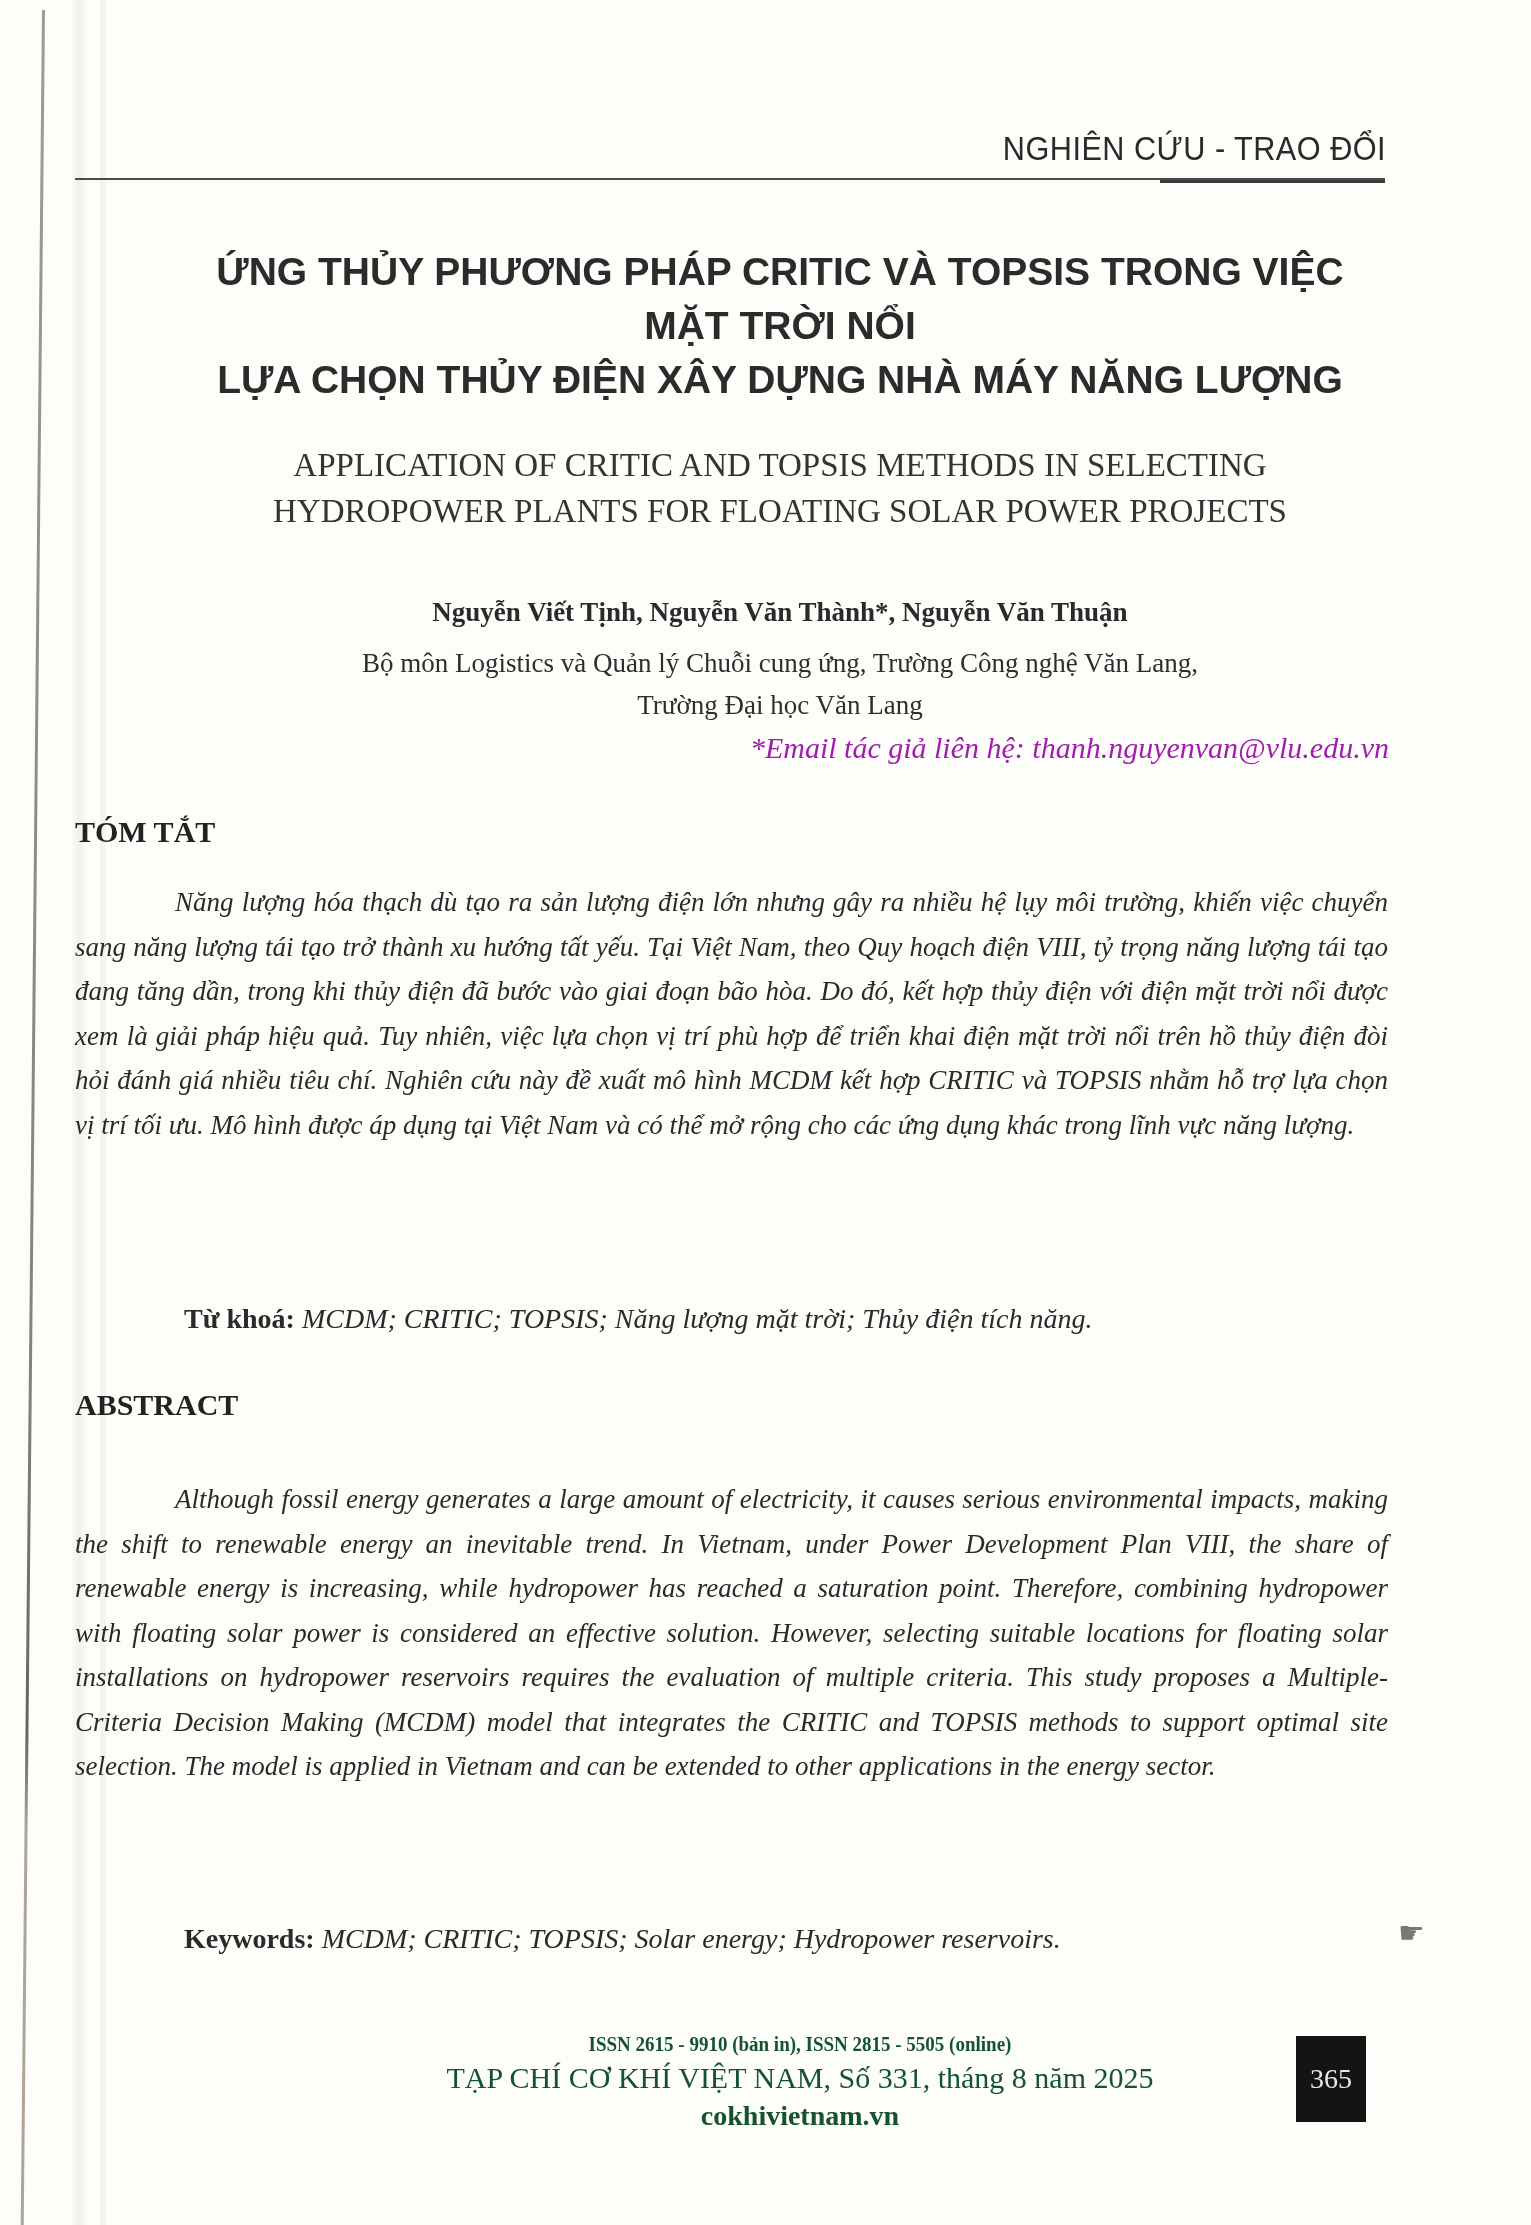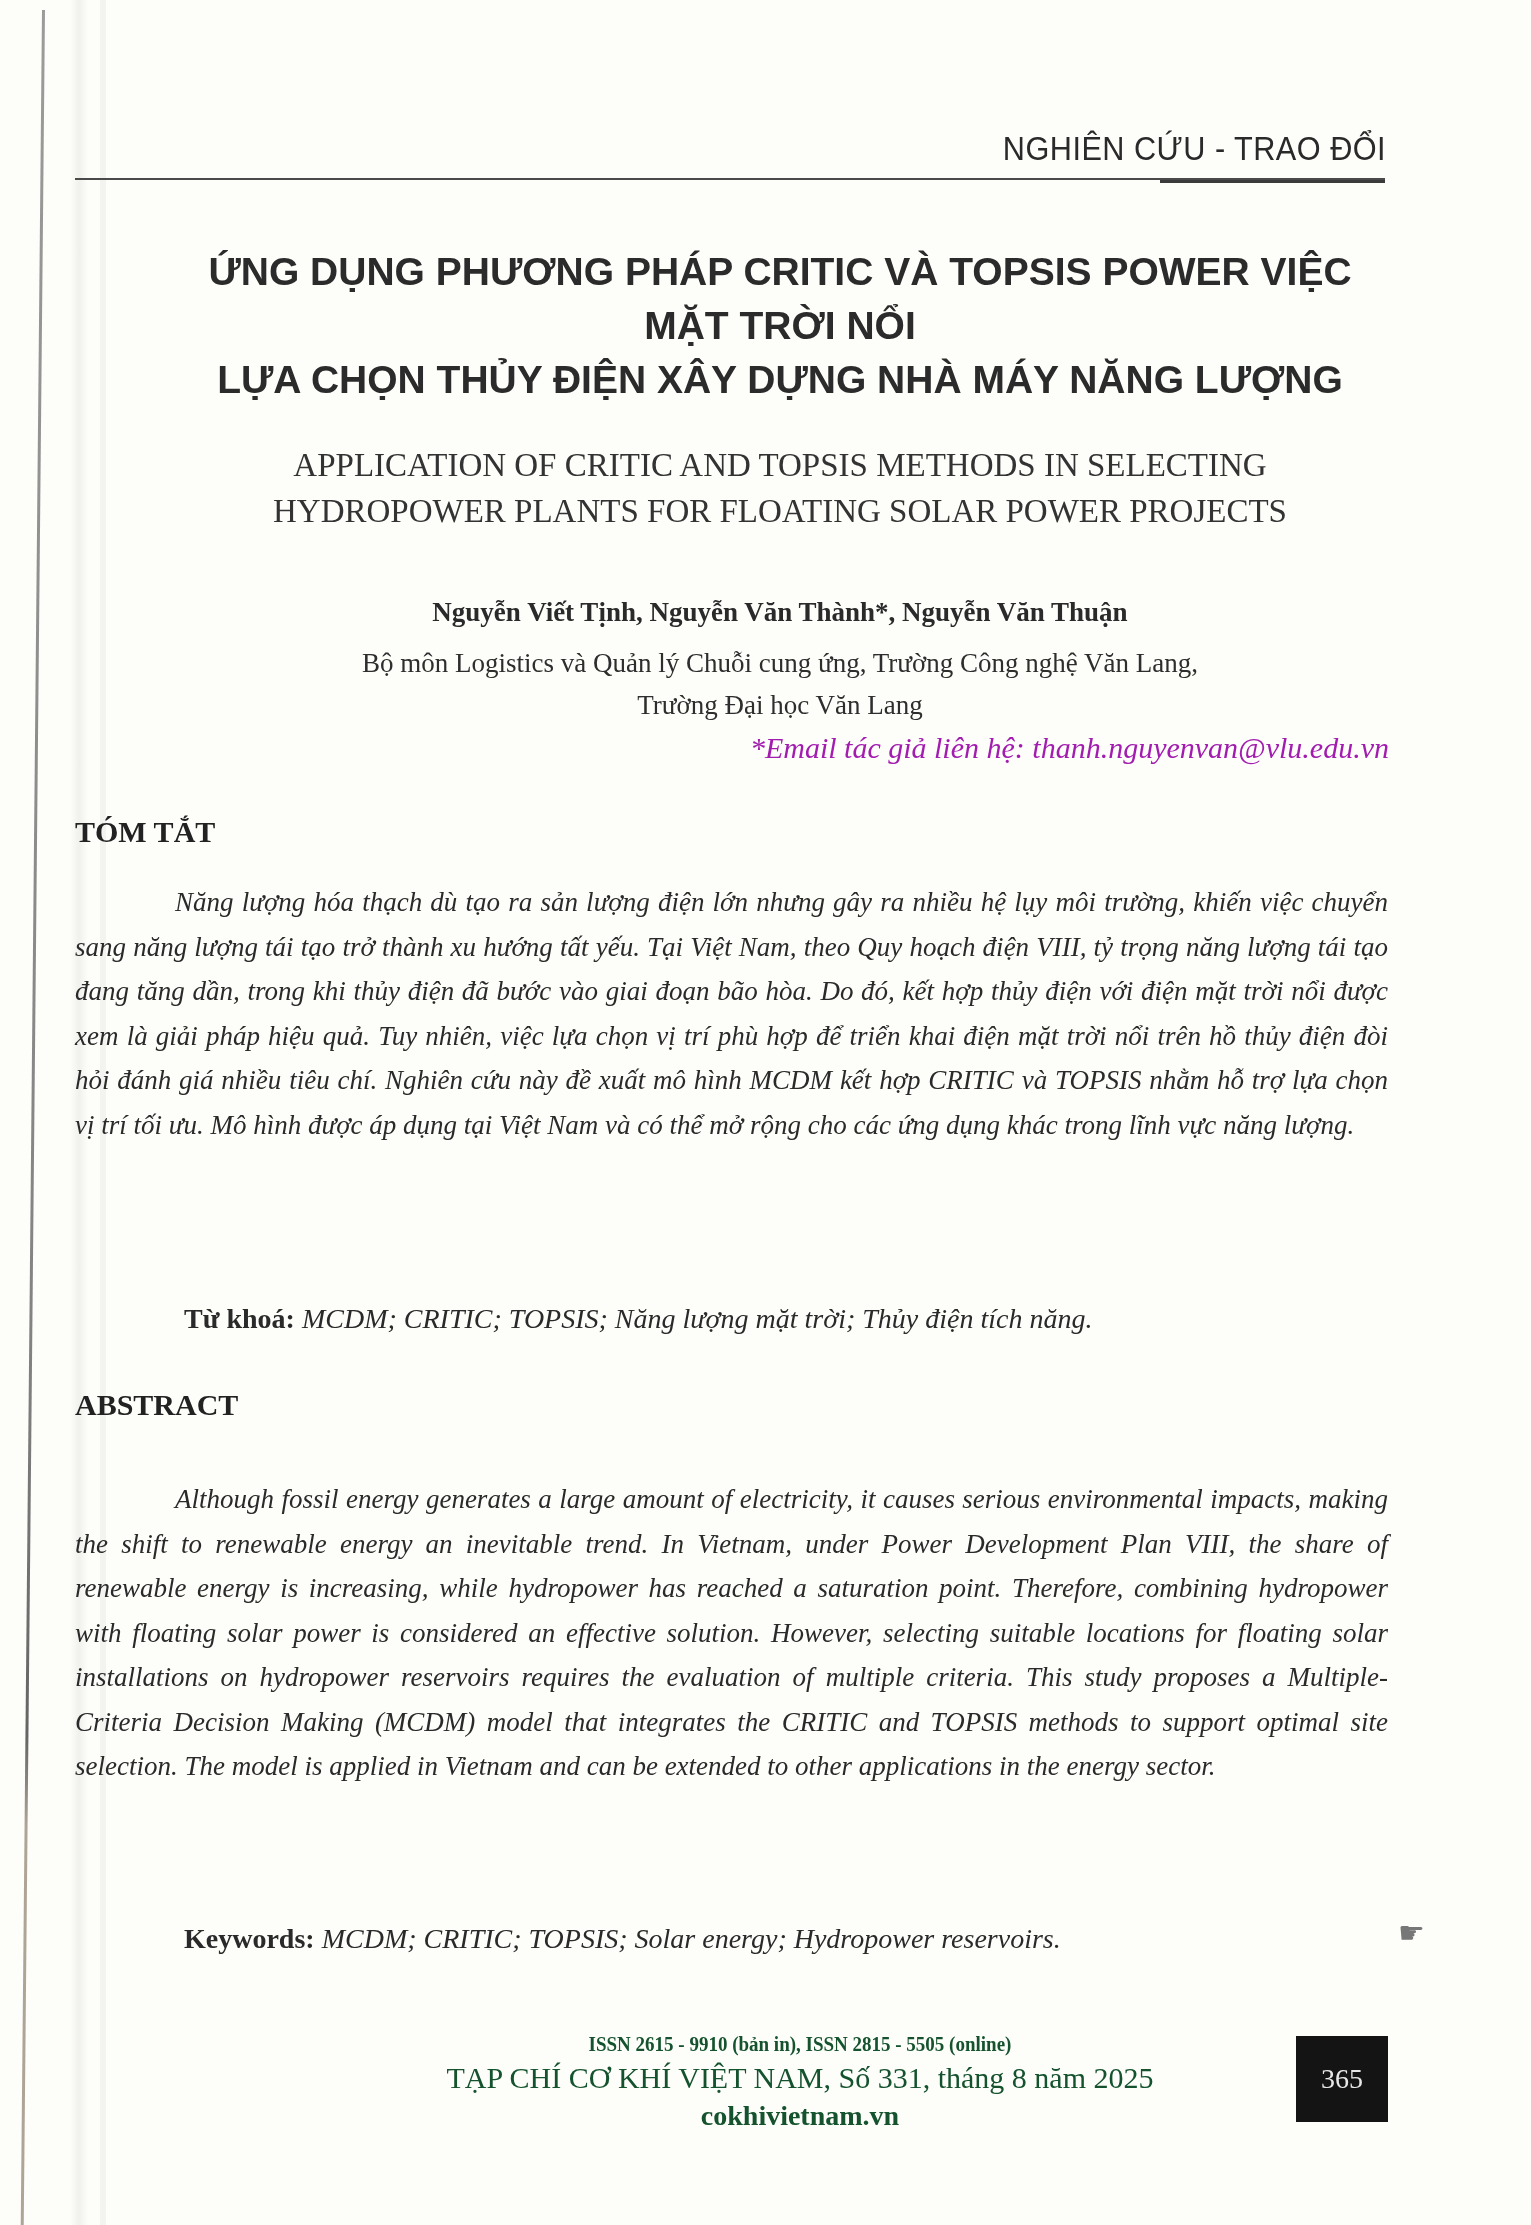--- a/index.html
+++ b/index.html
@@ -160,21 +160,21 @@
       text-align: center;
       font-family: "Liberation Serif", serif;
       color: #14532d;
     }
     .issn { font-size: 20px; font-weight: bold; line-height: 28px; transform: scaleX(0.95); }
     .journal { font-size: 30px; line-height: 40px; text-align: center; }
     .website { font-size: 28px; font-weight: bold; line-height: 36px; }
     .page-number-box {
       position: absolute;
       left: 1296px; top: 2036px;
-      width: 92px; height: 86px;
+      width: 70px; height: 86px;
       background: #141414;
       color: #e8e8e8;
       font-family: "Liberation Serif", serif;
       font-size: 28px;
       display: flex; align-items: center; justify-content: center;
     }
   </style>
 </head>
 <body>
 
@@ -182,21 +182,21 @@
 
   <div class="binding-line"></div>
   <div class="binding-shadow"></div>
   <div class="binding-shadow2"></div>
 
   <div class="section-header">NGHIÊN CỨU - TRAO ĐỔI</div>
   <div class="header-rule"></div>
   <div class="header-rule-accent"></div>
 
   <h1 class="title-vn" style="margin:0;">
-    <span>ỨNG DỤNG PHƯƠNG PHÁP CRITIC VÀ TOPSIS POWER VIỆC</span>
+    <span>ỨNG THỦY PHƯƠNG PHÁP CRITIC VÀ TOPSIS TRONG VIỆC</span>
     <span>MẶT TRỜI NỔI</span>
     <span>LỰA CHỌN THỦY ĐIỆN XÂY DỰNG NHÀ MÁY NĂNG LƯỢNG</span>
   </h1>
 
   <h2 class="title-en" style="margin:0;font-weight:normal;">
     <span>APPLICATION OF CRITIC AND TOPSIS METHODS IN SELECTING</span>
     <span>HYDROPOWER PLANTS FOR FLOATING SOLAR POWER PROJECTS</span>
   </h2>
 
   <div class="authors">Nguyễn Viết Tịnh, Nguyễn Văn Thành*, Nguyễn Văn Thuận</div>

